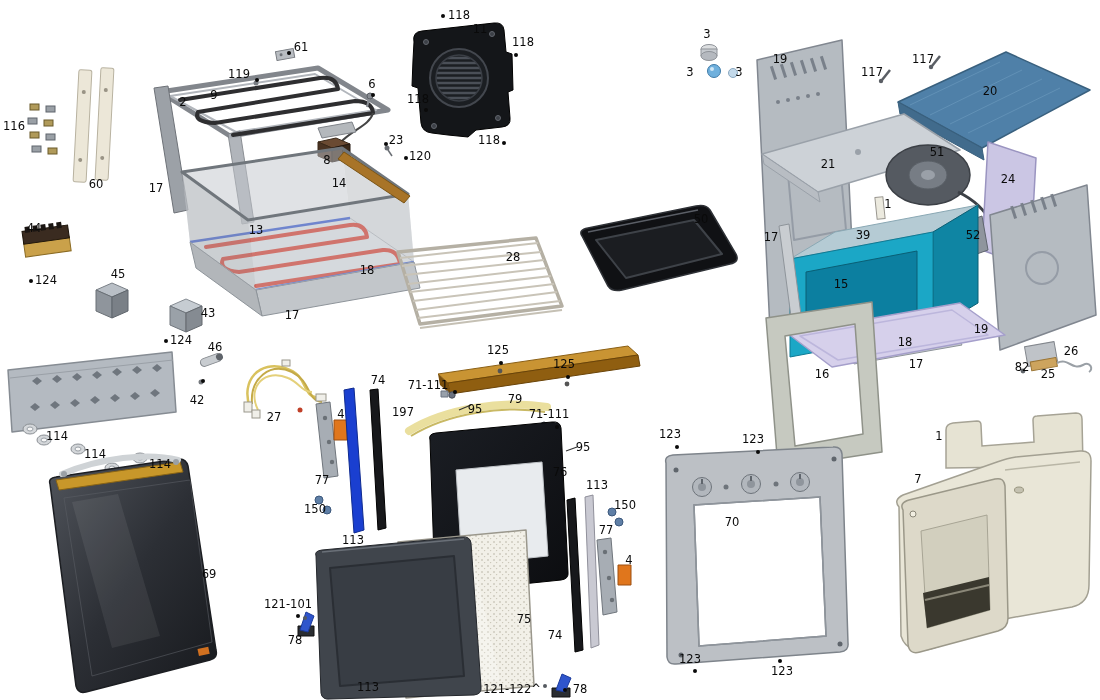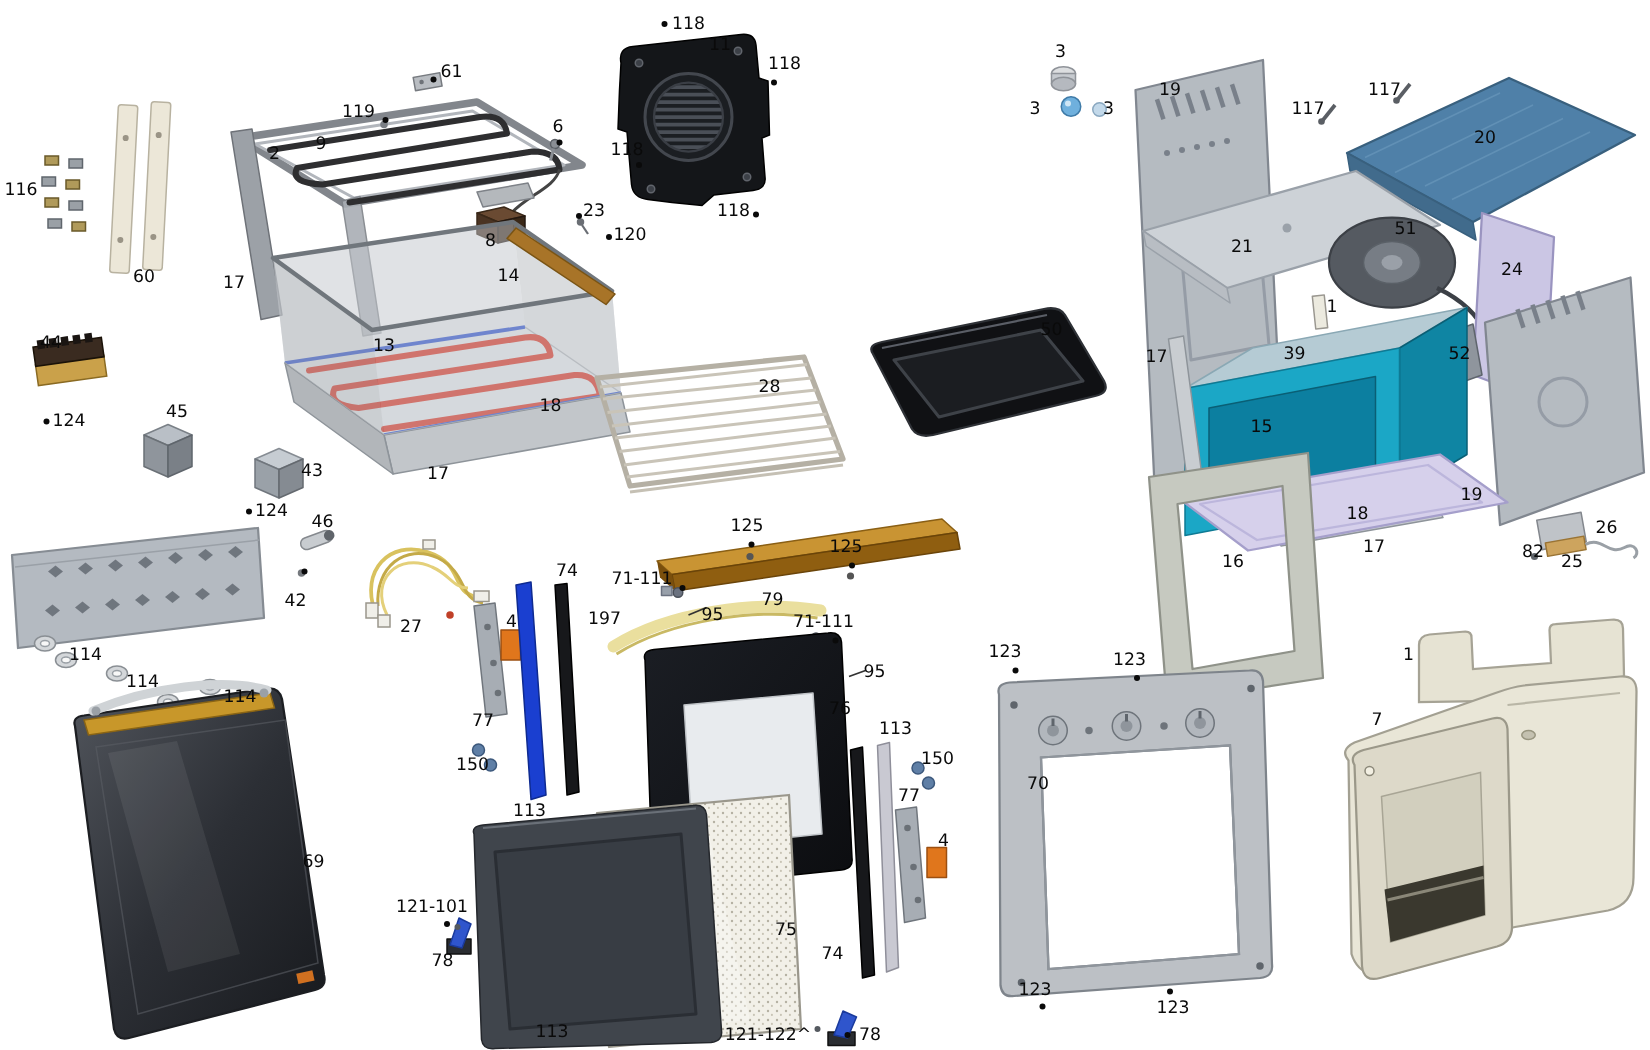--- a/index.html
+++ b/index.html
@@ -506,21 +506,21 @@
       <span class="part-label" style="left: 841px; top: 285px;">15</span>
       <span class="part-label" style="left: 981px; top: 330px;">19</span>
       <span class="part-label" style="left: 905px; top: 343px;">18</span>
       <span class="part-label" style="left: 916px; top: 365px;">17</span>
       <span class="part-label" style="left: 1071px; top: 352px;">26</span>
       <span class="part-label" style="left: 1022px; top: 368px;">82</span>
       <span class="part-label" style="left: 1048px; top: 375px;">25</span>
       <span class="part-label" style="left: 822px; top: 375px;">16</span>
       <span class="part-label" style="left: 670px; top: 435px;">123</span>
       <span class="part-label" style="left: 753px; top: 440px;">123</span>
-      <span class="part-label" style="left: 692px; top: 523px;">70</span>
+      <span class="part-label" style="left: 732px; top: 523px;">70</span>
       <span class="part-label" style="left: 690px; top: 660px;">123</span>
       <span class="part-label" style="left: 782px; top: 672px;">123</span>
       <span class="part-label" style="left: 939px; top: 437px;">1</span>
       <span class="part-label" style="left: 918px; top: 480px;">7</span>
       <span class="part-dot" style="left: 443px; top: 16px;"></span>
       <span class="part-dot" style="left: 516px; top: 55px;"></span>
       <span class="part-dot" style="left: 289px; top: 53px;"></span>
       <span class="part-dot" style="left: 257px; top: 80px;"></span>
       <span class="part-dot" style="left: 373px; top: 95px;"></span>
       <span class="part-dot" style="left: 426px; top: 110px;"></span>

